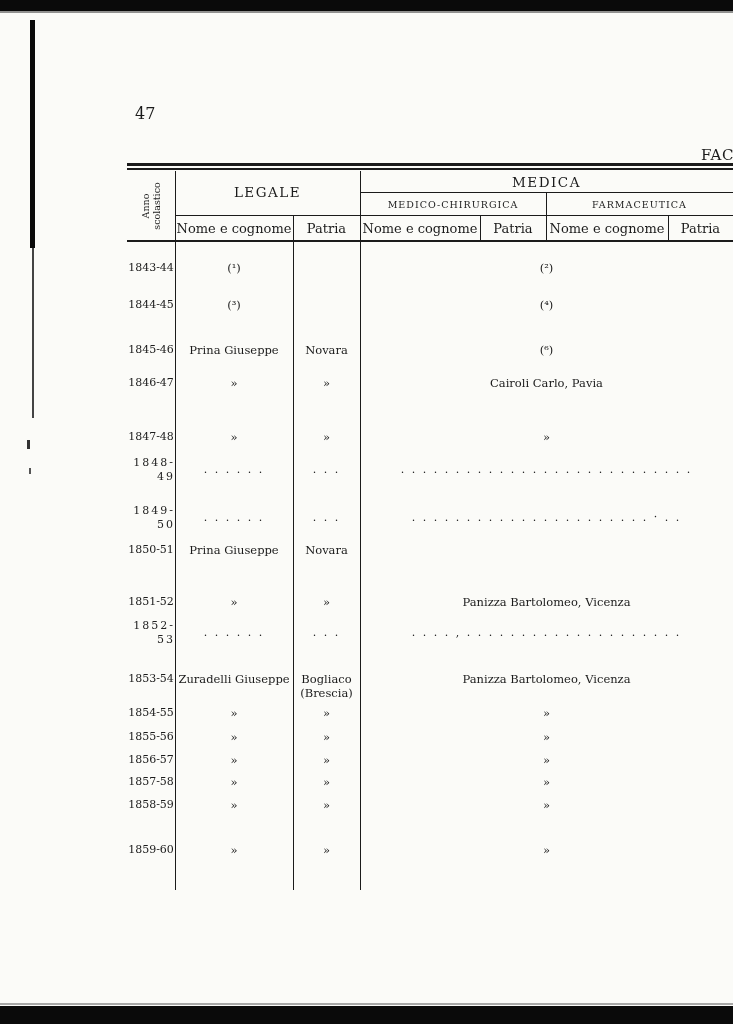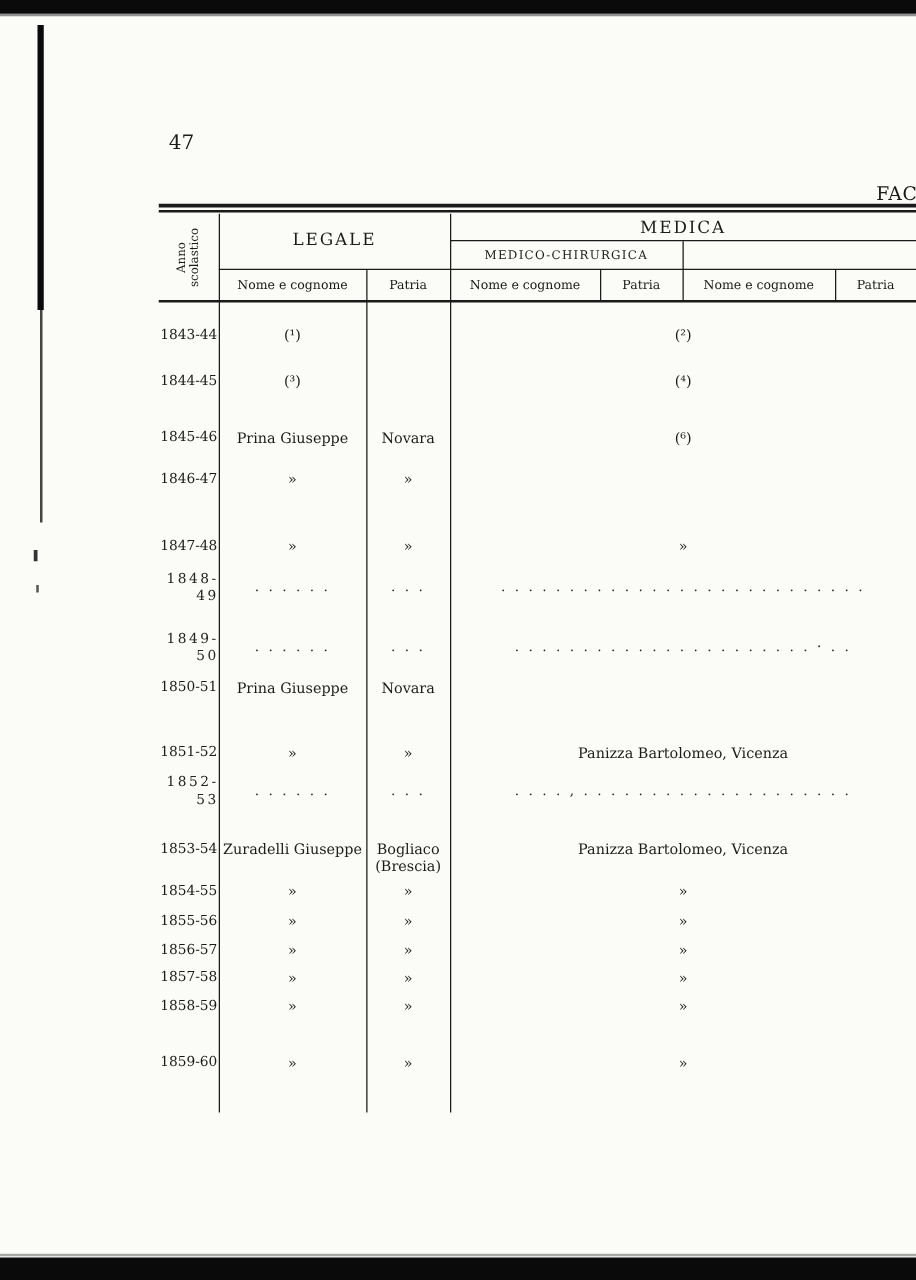--- a/index.html
+++ b/index.html
@@ -12,21 +12,21 @@
   .pgnum{position:absolute;left:135px;top:104px;font-size:16px;}
   .corner{position:absolute;left:701px;top:146px;font-size:15px;letter-spacing:0.5px;white-space:nowrap;}
   
   .hcell{position:absolute;display:flex;align-items:center;justify-content:center;text-align:center;}
   .hdr-anno{left:127px;top:171px;width:48px;height:69px;}
   .rot{transform:rotate(-90deg);font-size:9.5px;line-height:11px;white-space:pre;text-align:center;}
   .hdr-legale{left:175px;top:171px;width:185px;height:42px;font-size:13.5px;letter-spacing:1.5px;}
   .hdr-medica{left:360px;top:171px;width:373px;height:21px;font-size:13.5px;letter-spacing:1.5px;}
   .hdr-mc{left:360px;top:193px;width:186px;height:22px;font-size:9.5px;letter-spacing:1px;}
   .hdr-farm{left:546px;top:193px;width:187px;height:22px;font-size:9.5px;letter-spacing:1px;}
-  .sh{top:216px;height:24px;font-size:10px;}
+  .sh{top:216px;height:24px;font-size:13px;}
   .sh1{left:175px;width:118px;}
   .sh2{left:293px;width:67px;}
   .sh3{left:360px;width:120px;}
   .sh4{left:480px;width:66px;}
   .sh5{left:546px;width:122px;}
   .sh6{left:668px;width:65px;}
   
   .row{position:absolute;left:127px;width:606px;height:20px;display:flex;}
   .cell{display:flex;align-items:center;justify-content:center;text-align:center;
         font-size:11.5px;white-space:pre-wrap;line-height:14px;}
@@ -68,20 +68,21 @@
   <div class="line" style="left:546px;top:193px;width:1px;height:47px;"></div>
   <div class="line" style="left:668px;top:216px;width:1px;height:24px;"></div>
 
   <div class="hcell hdr-anno">
     <span class="rot">Anno
 scolastico</span>
   </div>
   <div class="hcell hdr-legale">LEGALE</div>
   <div class="hcell hdr-medica">MEDICA</div>
   <div class="hcell hdr-mc">MEDICO-CHIRURGICA</div>
+  <div class="hcell hdr-farm">FARMACEUTICA</div>
   <div class="hcell sh sh1">Nome e cognome</div>
   <div class="hcell sh sh2">Patria</div>
   <div class="hcell sh sh3">Nome e cognome</div>
   <div class="hcell sh sh4">Patria</div>
   <div class="hcell sh sh5">Nome e cognome</div>
   <div class="hcell sh sh6">Patria</div>
 
   <div class="row" style="top:258px">
     <div class="cell c-anno">1843-44</div>
     <div class="cell c-nome">(¹)</div>
@@ -97,20 +98,21 @@
   <div class="row" style="top:340px">
     <div class="cell c-anno">1845-46</div>
     <div class="cell c-nome">Prina Giuseppe</div>
     <div class="cell c-patria">Novara</div>
     <div class="cell c-medica">(⁶)</div>
   </div>
   <div class="row" style="top:373px">
     <div class="cell c-anno">1846-47</div>
     <div class="cell c-nome">»</div>
     <div class="cell c-patria">»</div>
+    <div class="cell c-medica">Cairoli Carlo, Pavia</div>
   </div>
   <div class="row" style="top:427px">
     <div class="cell c-anno">1847-48</div>
     <div class="cell c-nome">»</div>
     <div class="cell c-patria">»</div>
     <div class="cell c-medica">»</div>
   </div>
   <div class="row r-dots" style="top:460px">
     <div class="cell c-anno">1848-49</div>
     <div class="cell c-nome">. . . . . .</div>

